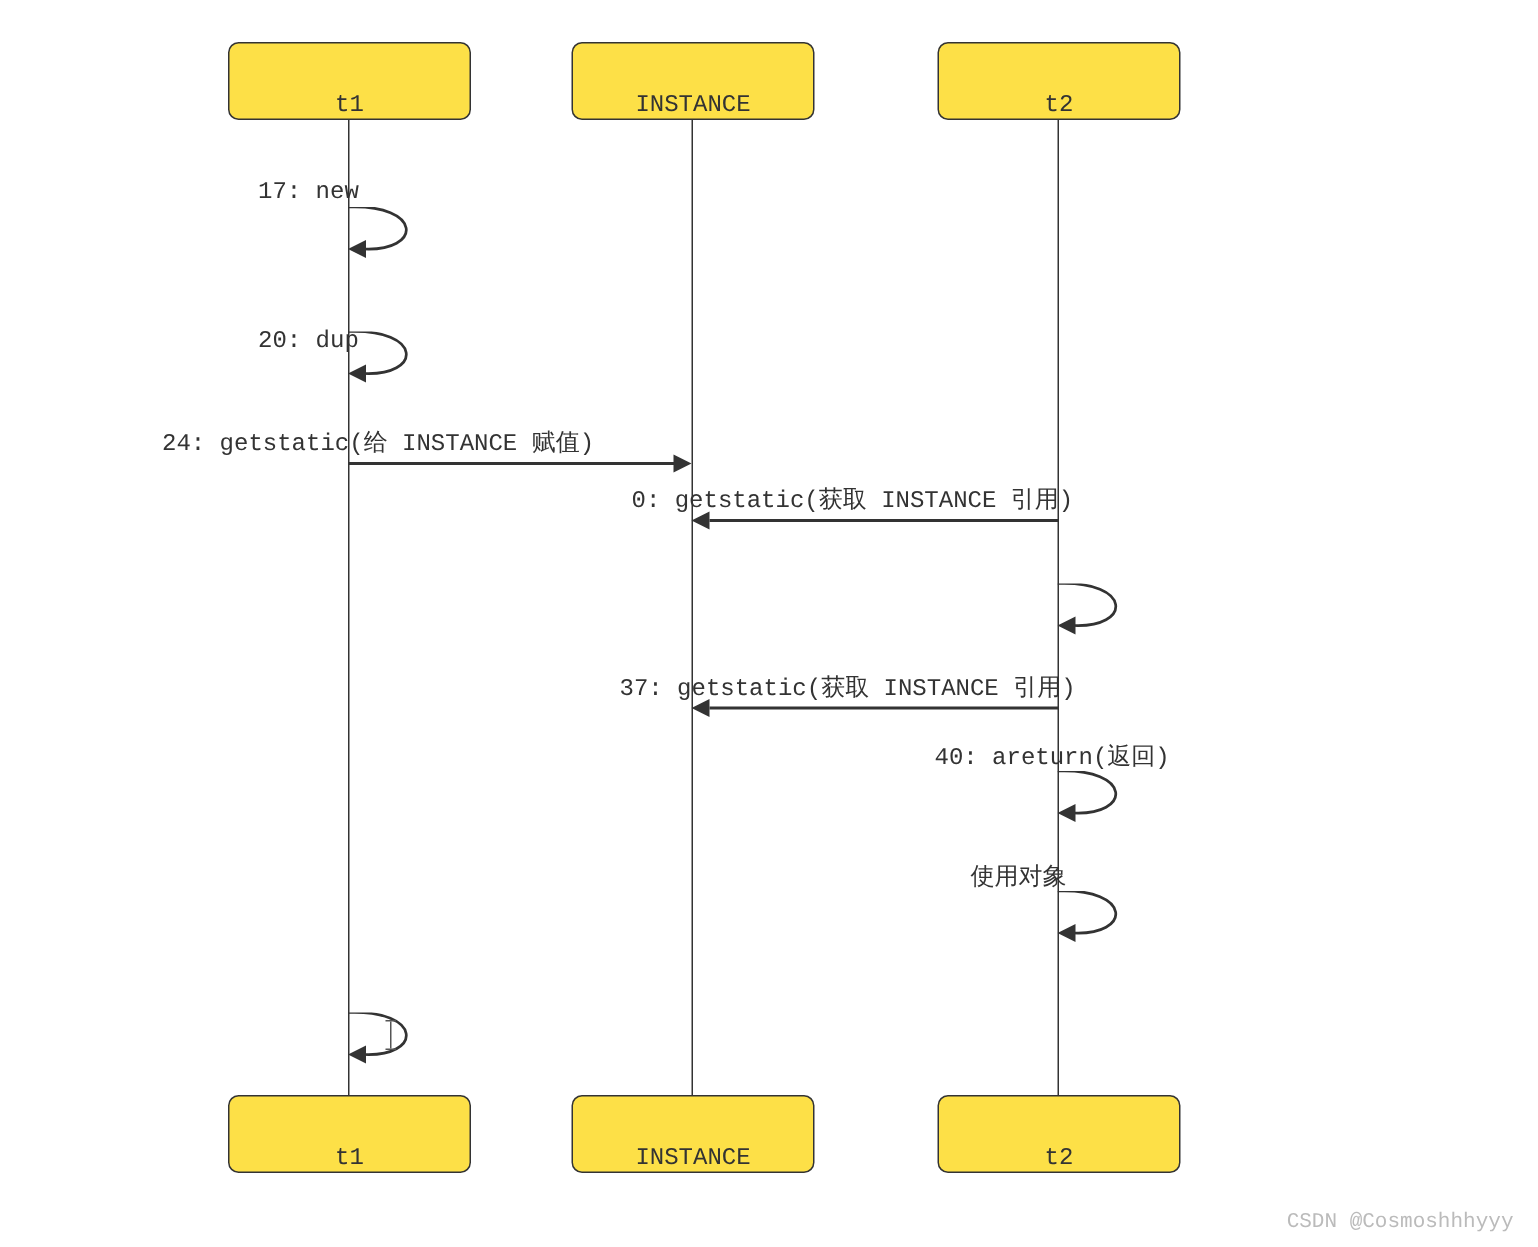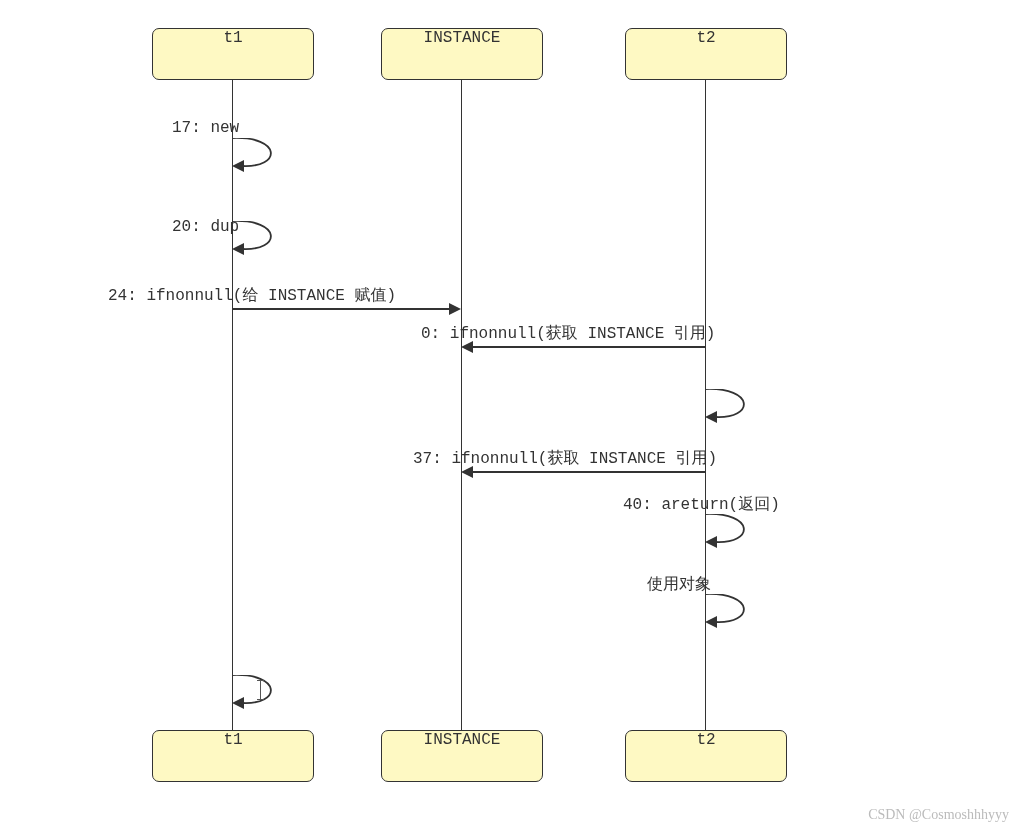--- a/index.html
+++ b/index.html
@@ -1,34 +1,34 @@
 <!DOCTYPE html>
 <html><head>
 <meta charset="utf-8">
 <style>
   html,body{margin:0;padding:0;background:#fff;font-family:ui-monospace,Menlo,Consolas,"Courier New",monospace;font-size:16px;color:#333}
   .canvas{position:relative;width:1025px;height:831px}
   .ll{position:absolute;top:78px;width:1px;background:#333;height:652px}
   .ll.t1{left:232px}
   .ll.inst{left:461px}
   .ll.t2{left:705px}
-  .box{position:absolute;width:160px;height:50px;border:1px solid #333;border-radius:7px;background:#fef9c3;display:flex;align-items:flex-start;justify-content:center}
+  .box{position:absolute;width:160px;height:50px;border:1px solid #333;border-radius:7px;background:#fde047;display:flex;align-items:flex-end;justify-content:center}
   .box span{color:#333}
   .box.t1-top{left:152px;top:28px}
   .box.inst-top{left:381px;top:28px}
   .box.t2-top{left:625px;top:28px}
   .box.t1-bot{left:152px;top:730px}
   .box.inst-bot{left:381px;top:730px}
   .box.t2-bot{left:625px;top:730px}
   .msg{position:absolute;white-space:nowrap}
   .arrow-line{position:absolute;height:2px;background:#333}
   .arrow-head-r{position:absolute;width:0;height:0;border-top:6px solid transparent;border-bottom:6px solid transparent;border-left:12px solid #333}
   .arrow-head-l{position:absolute;width:0;height:0;border-top:6px solid transparent;border-bottom:6px solid transparent;border-right:12px solid #333}
   .selfloop{position:absolute;width:50px;height:40px}
-  .watermark{position:absolute;right:16px;bottom:8px;color:#bbb;font-family:Liberation Serif, serif;font-size:14px}
+  .watermark{position:absolute;right:16px;bottom:8px;color:#bbb;font-family:Liberation Mono, monospace;font-size:14px}
   .cursor{position:absolute;width:10px;height:18px;color:#555}
   .cursor::before{content:"";position:absolute;left:4px;top:0;width:1px;height:18px;background:#555}
   .cursor::after{content:"";position:absolute;left:1px;top:-1px;width:7px;height:1px;background:#555;box-shadow:0 19px 0 #555}
 </style>
 </head>
 <body>
 
 <div class="canvas">
 
   <div class="ll t1"></div>
@@ -60,34 +60,34 @@
     <path d="M0,0 C50,-2 50,30 10,28" fill="none" stroke="#333" stroke-width="1.8"></path>
     <polygon points="0,28 12,22 12,34" fill="#333"></polygon>
   </svg>
 
   <div class="msg" style="left:172px;top:218px">20: dup</div>
   <svg class="selfloop" style="left:232px;top:221px">
     <path d="M0,0 C50,-2 50,30 10,28" fill="none" stroke="#333" stroke-width="1.8"></path>
     <polygon points="0,28 12,22 12,34" fill="#333"></polygon>
   </svg>
 
-  <div class="msg" style="left:108px;top:285px">24: ifnonnull(给 INSTANCE 赋值)</div>
+  <div class="msg" style="left:108px;top:285px">24: getstatic(给 INSTANCE 赋值)</div>
   <div class="arrow-line" style="left:232px;top:308px;width:218px"></div>
   <div class="arrow-head-r" style="left:449px;top:303px"></div>
 
-  <div class="msg" style="left:421px;top:323px">0: ifnonnull(获取 INSTANCE 引用)</div>
+  <div class="msg" style="left:421px;top:323px">0: getstatic(获取 INSTANCE 引用)</div>
   <div class="arrow-line" style="left:473px;top:346px;width:233px"></div>
   <div class="arrow-head-l" style="left:461px;top:341px"></div>
 
   <svg class="selfloop" style="left:705px;top:389px">
     <path d="M0,0 C50,-2 50,30 10,28" fill="none" stroke="#333" stroke-width="1.8"></path>
     <polygon points="0,28 12,22 12,34" fill="#333"></polygon>
   </svg>
 
-  <div class="msg" style="left:413px;top:448px">37: ifnonnull(获取 INSTANCE 引用)</div>
+  <div class="msg" style="left:413px;top:448px">37: getstatic(获取 INSTANCE 引用)</div>
   <div class="arrow-line" style="left:473px;top:471px;width:233px"></div>
   <div class="arrow-head-l" style="left:461px;top:466px"></div>
 
   <div class="msg" style="left:623px;top:494px">40: areturn(返回)</div>
   <svg class="selfloop" style="left:705px;top:514px">
     <path d="M0,0 C50,-2 50,30 10,28" fill="none" stroke="#333" stroke-width="1.8"></path>
     <polygon points="0,28 12,22 12,34" fill="#333"></polygon>
   </svg>
 
   <div class="msg" style="left:647px;top:574px">使用对象</div>

